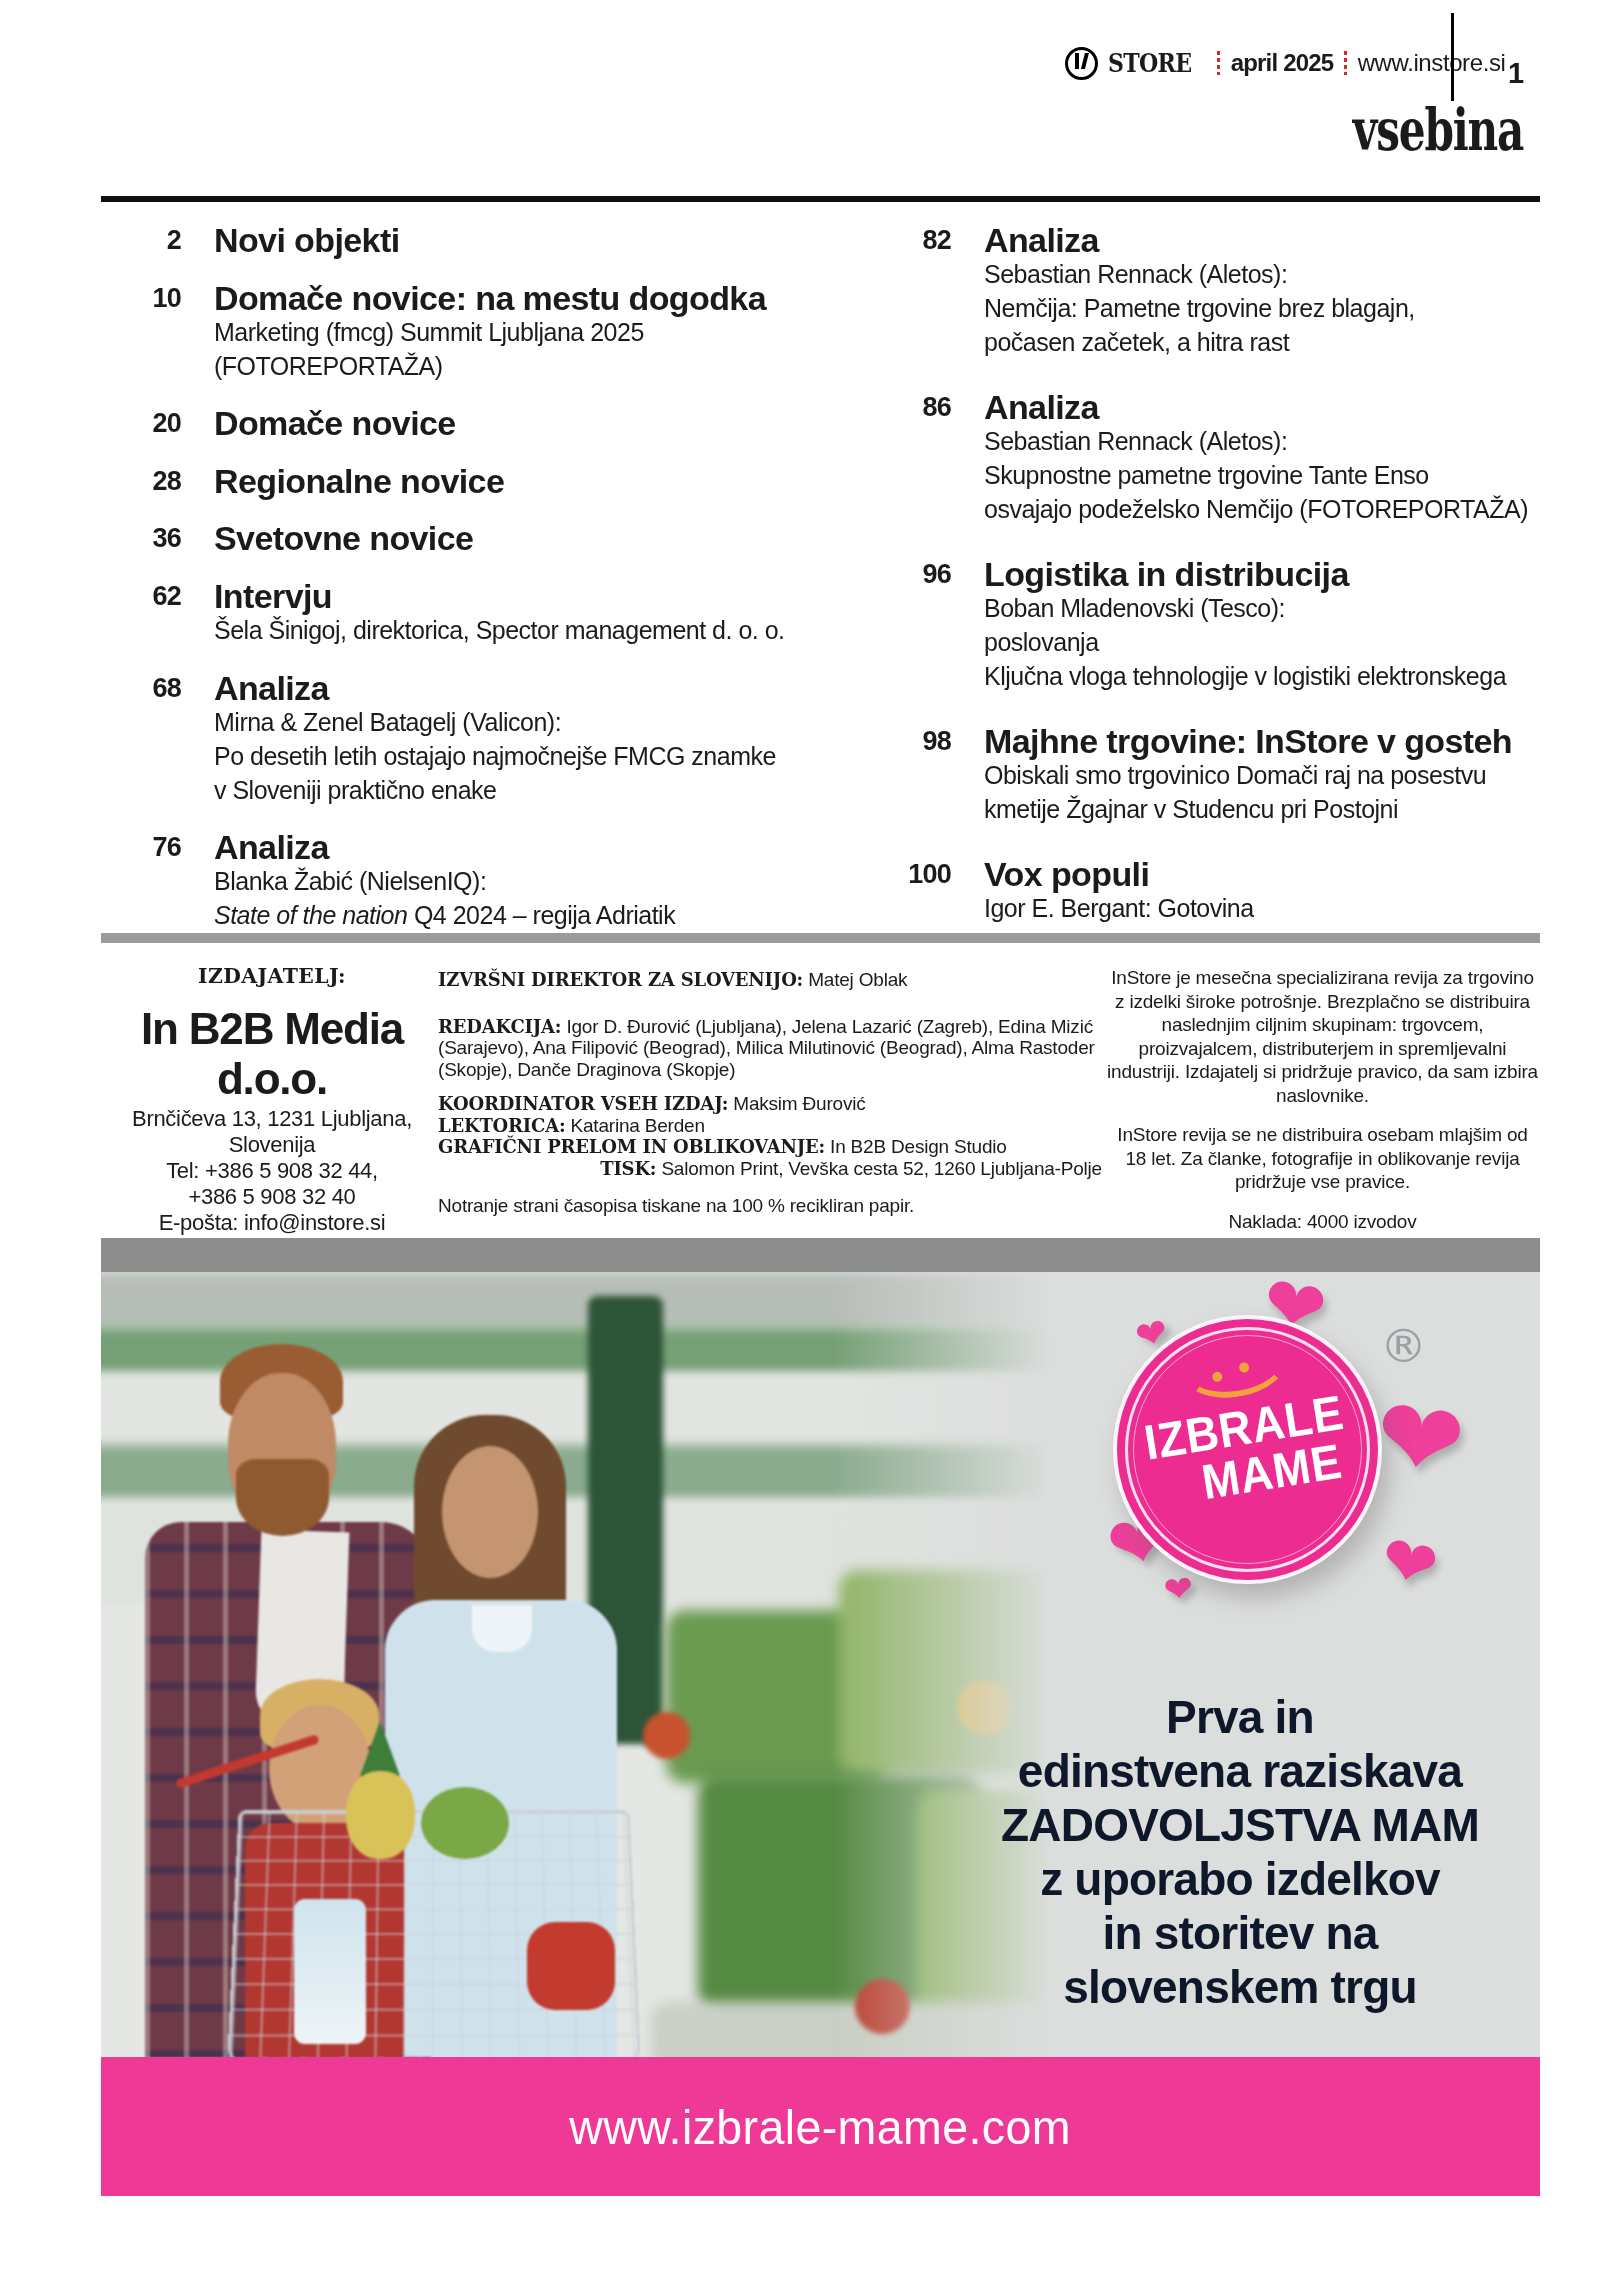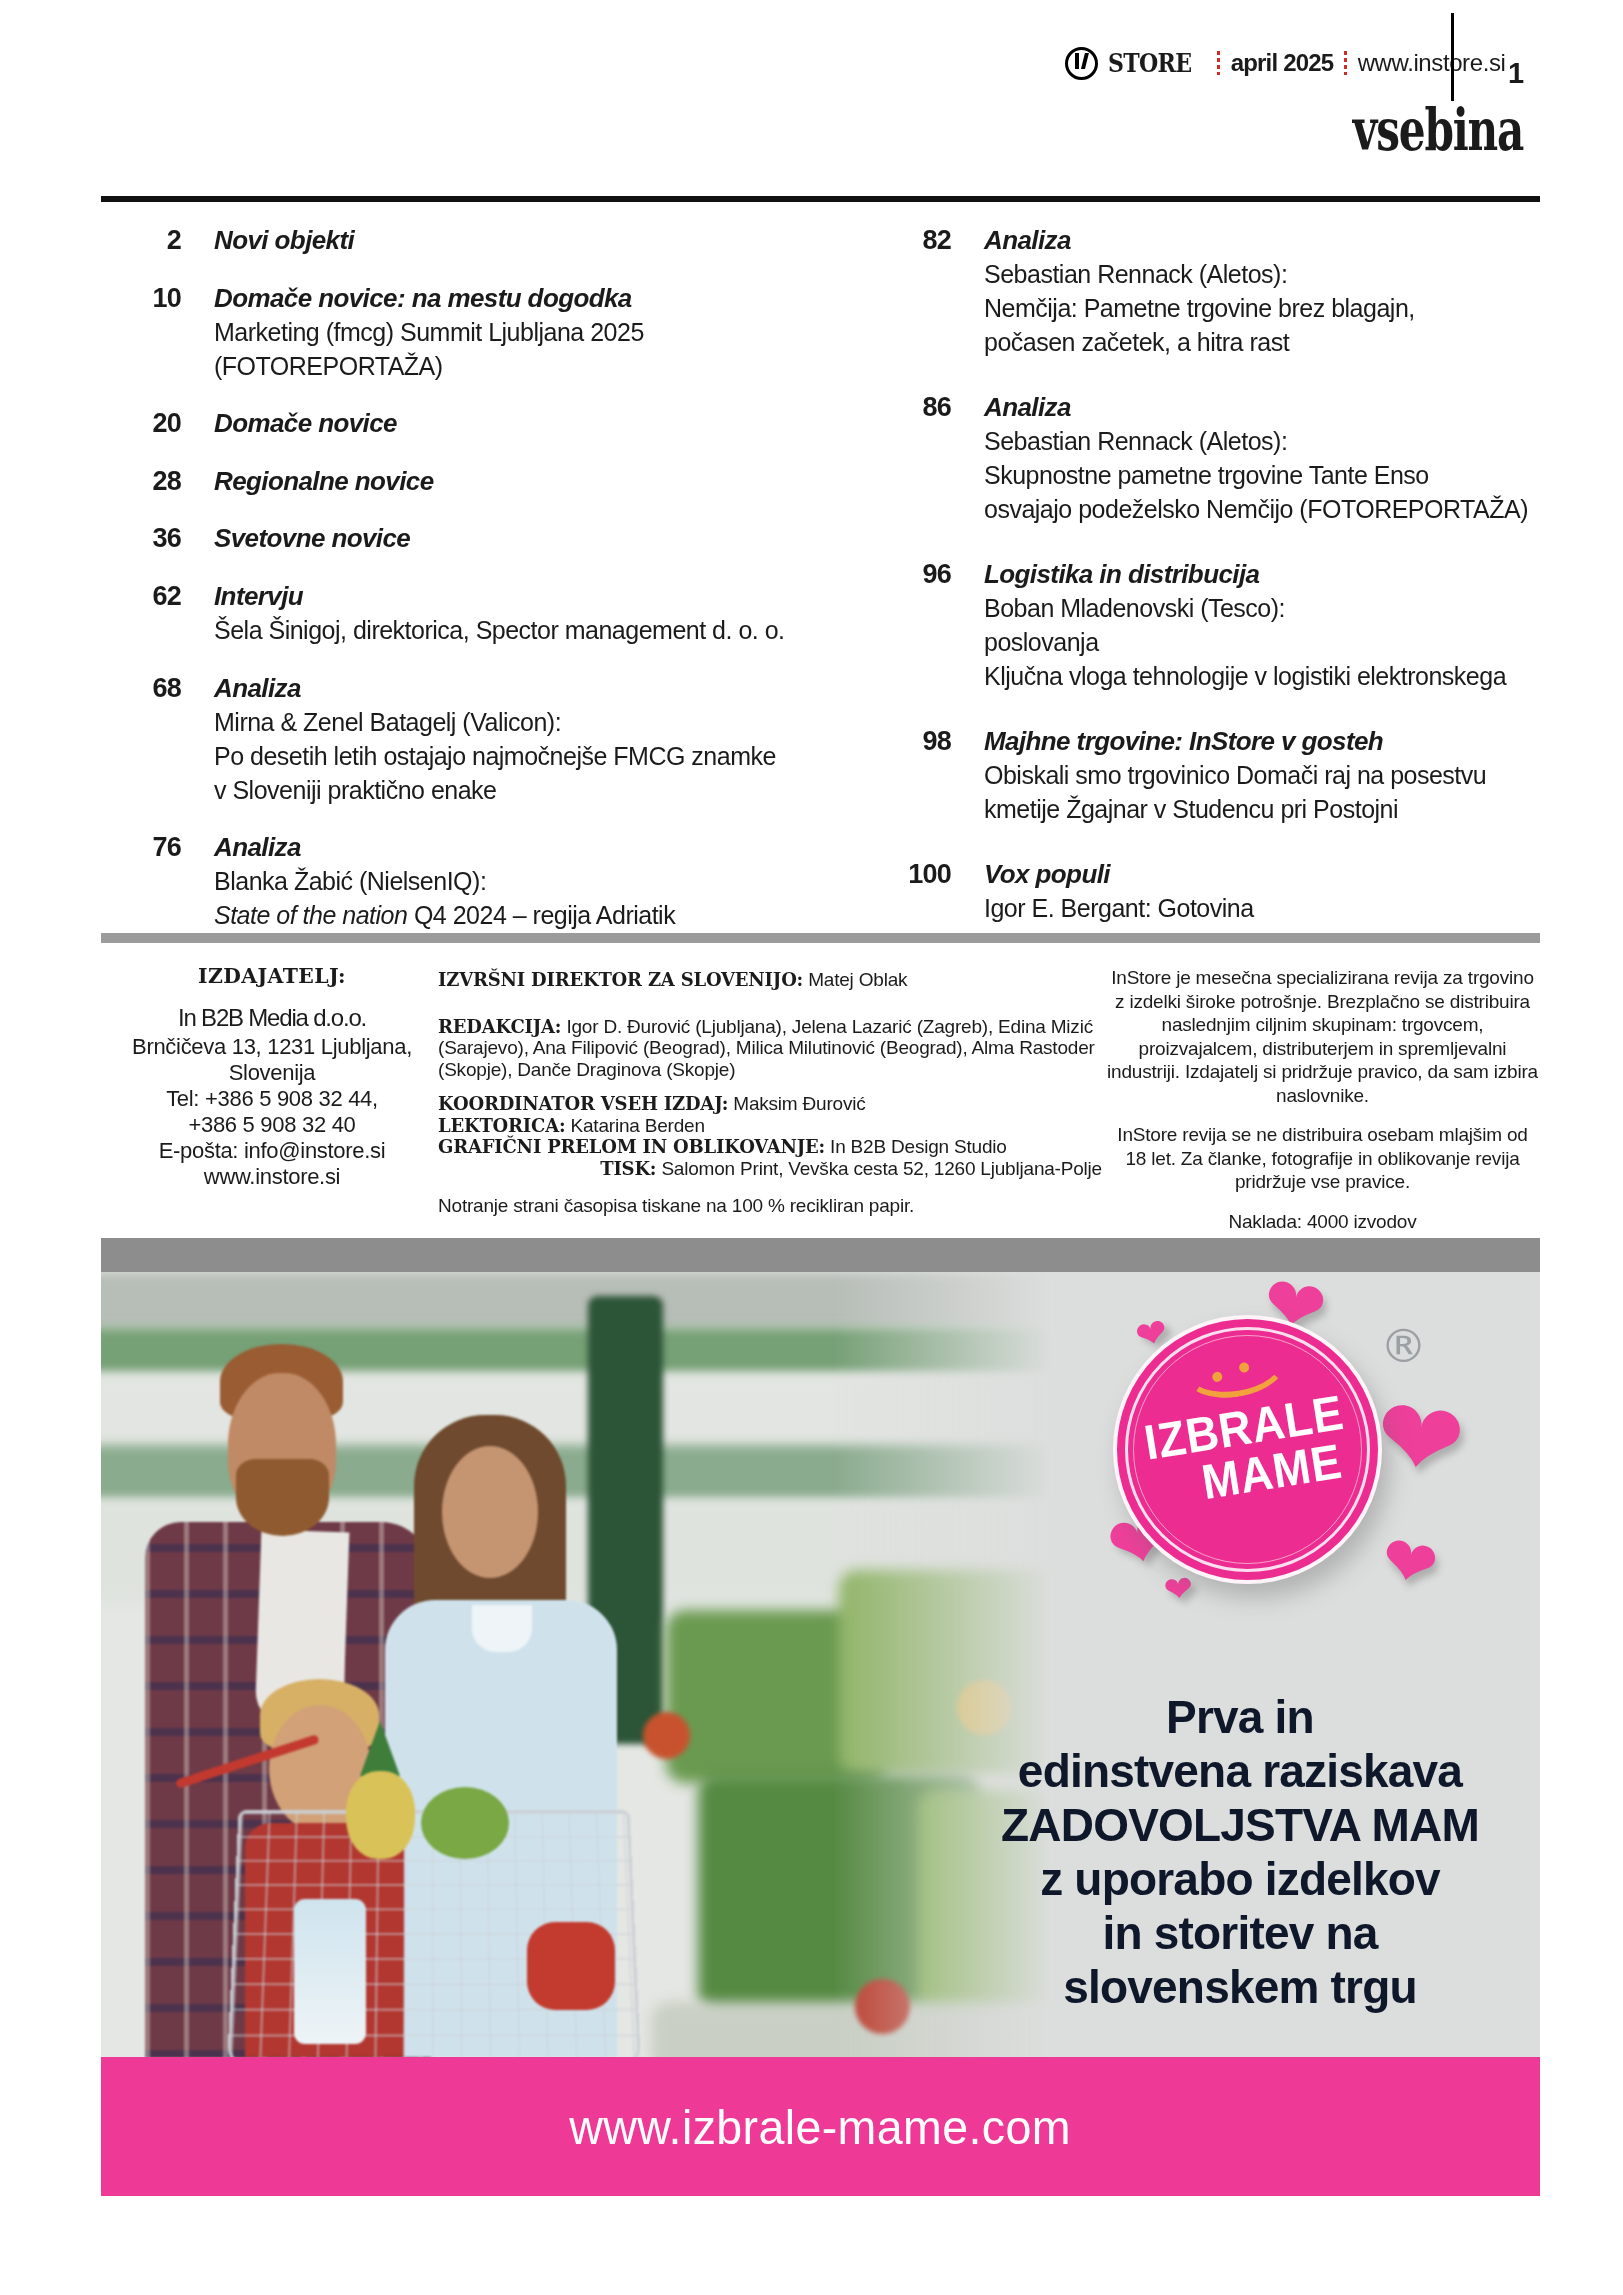--- a/index.html
+++ b/index.html
@@ -24,28 +24,28 @@
   
   .toc-col{position:absolute;top:223px;}
   .toc-col.left{left:101px;width:738px;}
   .toc-col.right{left:839px;width:707px;}
   .toc-entry{display:flex;align-items:flex-start;}
   .toc-col.left .toc-entry{margin-bottom:23.6px;}
   .toc-col.right .toc-entry{margin-bottom:31px;}
   .toc-num{flex:0 0 80px;text-align:right;font-weight:bold;font-size:27px;line-height:34px;letter-spacing:-0.8px;}
   .toc-col.right .toc-num{flex-basis:112px;}
   .toc-body{padding-left:33px;font-size:25px;line-height:34px;letter-spacing:-0.5px;white-space:nowrap;}
-  .toc-title{font-weight:bold;font-size:26px;letter-spacing:-0.6px;font-style:italic;}
+  .toc-title{font-weight:bold;font-size:34px;letter-spacing:-0.6px;}
   .it{font-style:italic;}
 
   
   .pub-rule{position:absolute;left:101px;top:933px;width:1439px;height:10.2px;background:#9b9b9b;}
   .pub-left{position:absolute;left:101px;top:964px;width:342px;text-align:center;}
   .pub-label{font-family:"DejaVu Serif",serif;font-weight:bold;font-size:20.4px;letter-spacing:0.4px;margin-bottom:15.7px;}
-  .pub-company{font-weight:normal;font-size:24px;letter-spacing:-1.2px;margin-bottom:2.4px;}
+  .pub-company{font-weight:bold;font-size:44px;letter-spacing:-1.2px;margin-bottom:2.4px;}
   .pub-addr{font-size:22px;line-height:26px;letter-spacing:-0.3px;}
   .pub-mid{position:absolute;left:438px;top:969px;width:664px;font-size:19px;line-height:21.6px;letter-spacing:-0.2px;}
   .pub-mid .lbl{font-family:"DejaVu Serif",serif;font-weight:bold;font-size:18px;letter-spacing:-0.2px;}
   .gap-a{margin-bottom:25px;}
   .gap-b{margin-bottom:12.6px;}
   .gap-c{margin-bottom:15.7px;text-align:right;}
   .pub-right{position:absolute;left:1106px;top:966px;width:433px;text-align:center;font-size:19px;line-height:23.6px;letter-spacing:-0.2px;}
   .pub-right p{margin:0 0 15.7px 0;}
 
   

